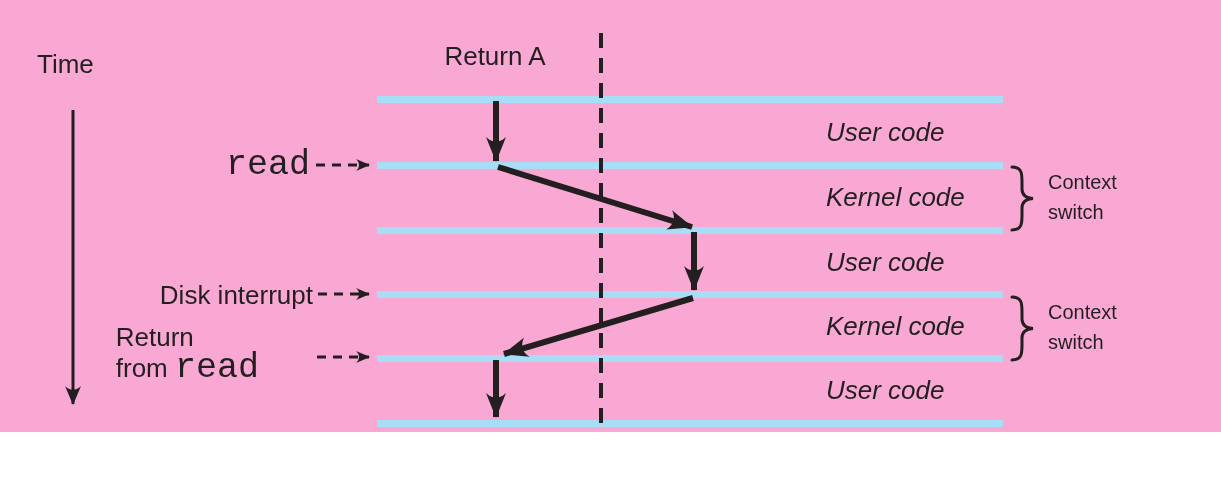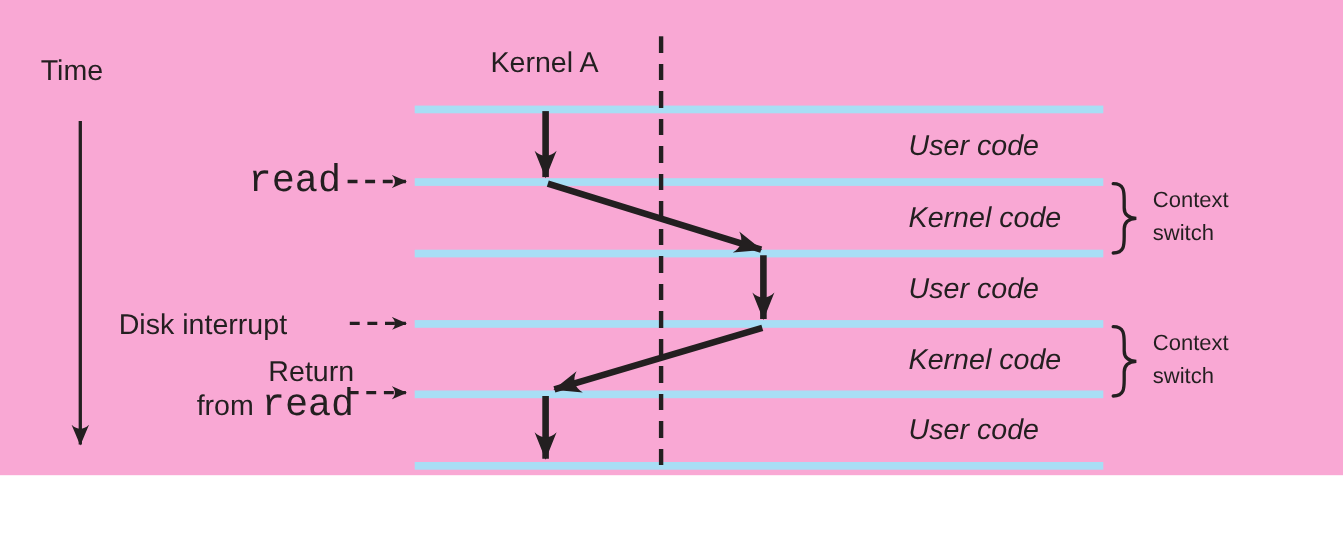--- a/index.html
+++ b/index.html
@@ -66,49 +66,48 @@
   }
   svg.overlay{
     position:absolute;
     left:0; top:0;
     width:1221px;
     height:488px;
     pointer-events:none;
   }
   .return-block{
     position:absolute;
-    right:899px;
+    right:962px;
     top:322px;
-    text-align:right;
     font-size:26px;
     line-height:31px;
     white-space:nowrap;
   }
 </style>
 </head>
 <body>
 
 <div class="stage">
 
   <div class="label" style="left:37px; top:49px;">Time</div>
 
-  <div class="label center-x" style="left:495px; top:41px;">Kernel A</div>
+  <div class="label center-x" style="left:495px; top:41px;">Return A</div>
 
   <div class="timeline-bar" style="top:96px;"></div>
   <div class="timeline-bar" style="top:162px;"></div>
   <div class="timeline-bar" style="top:227px;"></div>
   <div class="timeline-bar" style="top:291px;"></div>
   <div class="timeline-bar" style="top:355px;"></div>
   <div class="timeline-bar" style="top:420px;"></div>
 
   <div class="divider-dashed"></div>
 
   <div class="label mono" style="right:911px; top:150px;">read</div>
 
-  <div class="label" style="right:960px; top:280px;">Disk interrupt</div>
+  <div class="label" style="right:908px; top:280px;">Disk interrupt</div>
 
   <div class="return-block">
     <div>Return</div>
     <div><span>from</span>&nbsp;<span class="mono">read</span></div>
   </div>
 
   <div class="band-label" style="top:117px;">User code</div>
   <div class="band-label" style="top:182px;">Kernel code</div>
   <div class="band-label" style="top:247px;">User code</div>
   <div class="band-label" style="top:311px;">Kernel code</div>

